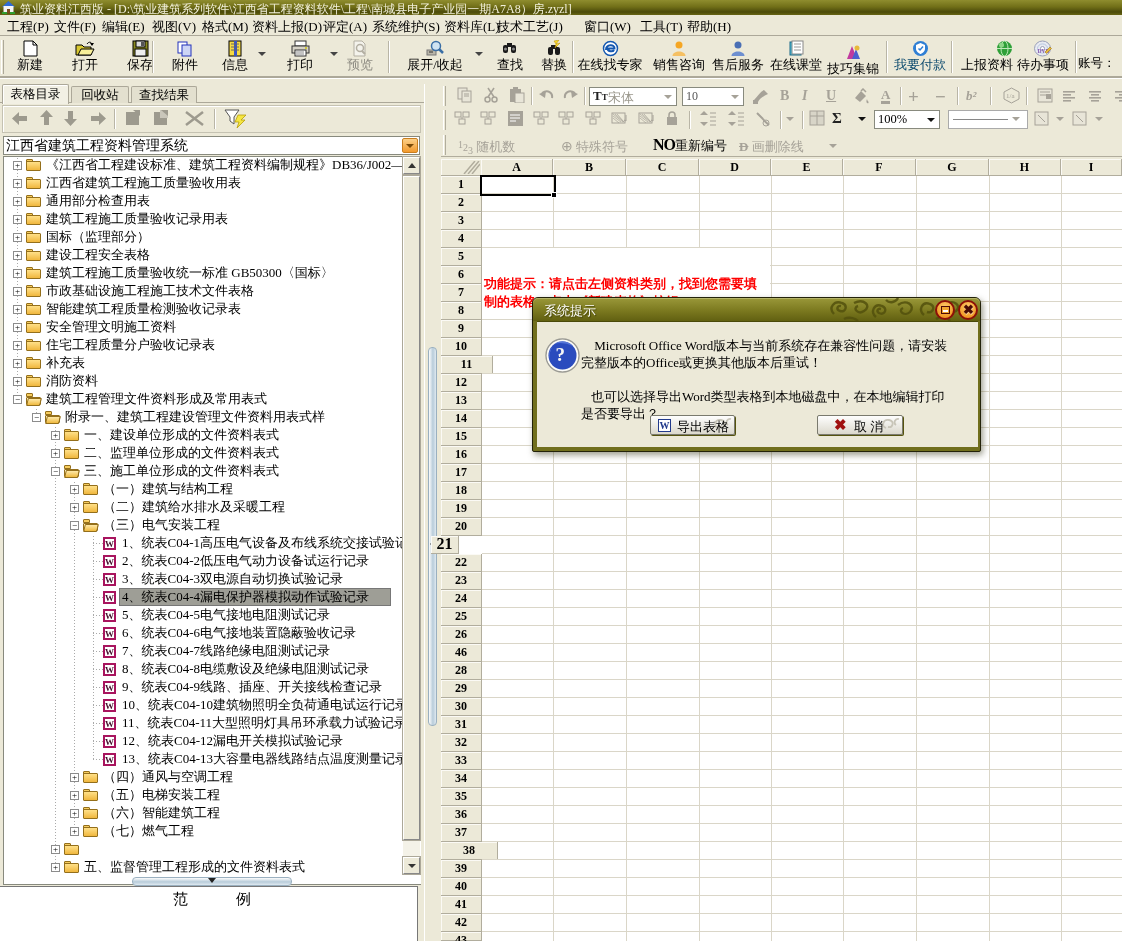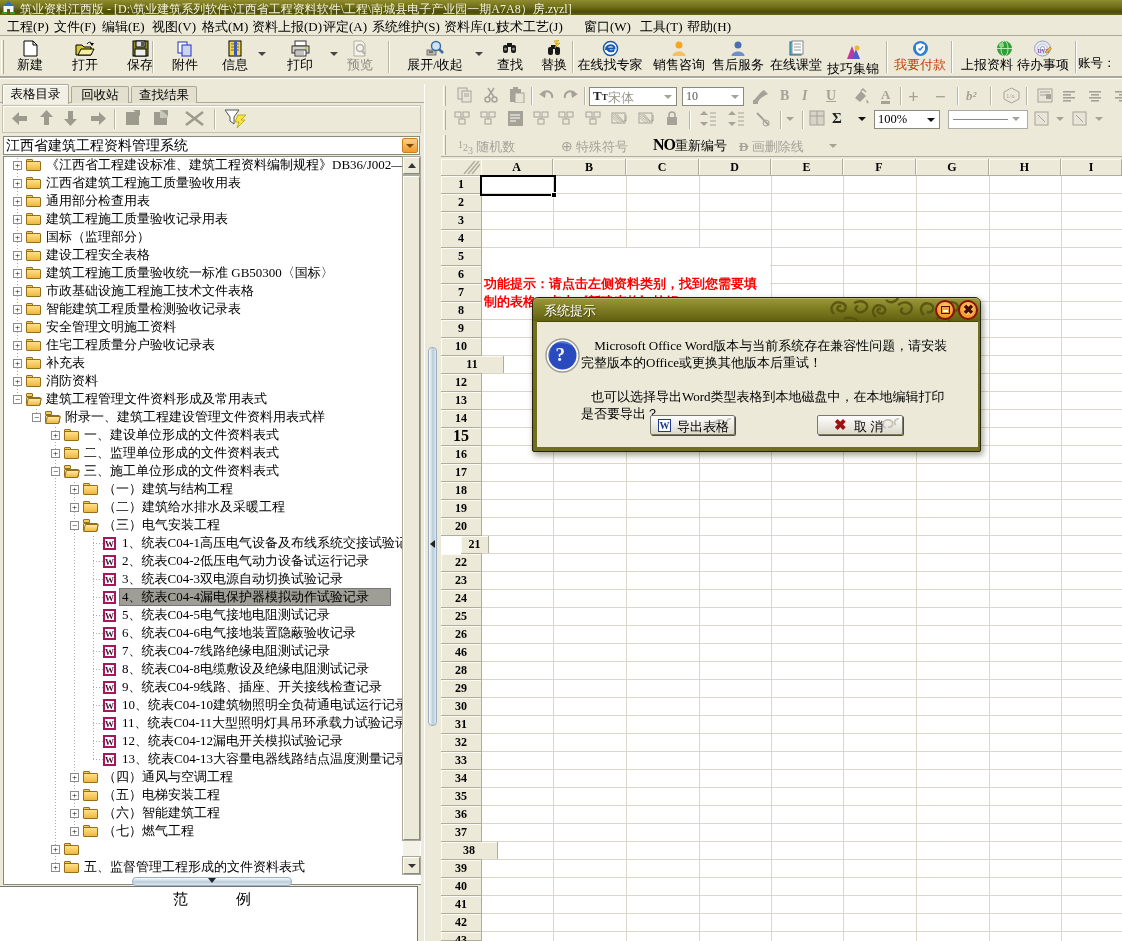--- a/index.html
+++ b/index.html
@@ -174,21 +174,21 @@
         <circle cx="13" cy="4" r="2.5" fill="#e8b83a"></circle>
       </svg></div>
     <div style="font-size:13px;color:#000;line-height:14px">技巧集锦</div>
   </div>
 <div class="a" style="left:892px;top:40px;width:56px;height:34px;text-align:center">
     <div style="height:18px"><svg width="17" height="17" viewBox="0 0 17 17">
         <circle cx="8.5" cy="8.5" r="7.5" fill="#2f7fd4"></circle>
         <path d="M8.5 3 L13 5 L13 9 C13 12 8.5 14 8.5 14 C8.5 14 4 12 4 9 L4 5 Z" fill="#fff"></path>
         <path d="M6.5 8.5 L8 10 L11 6.5" fill="none" stroke="#2f7fd4" stroke-width="1.5"></path>
       </svg></div>
-    <div style="font-size:13px;color:#c2410c;line-height:14px">我要付款</div>
+    <div style="font-size:13px;color:#0c4a6e;line-height:14px">我要付款</div>
   </div>
 <div class="a" style="left:957px;top:40px;width:56px;height:34px;text-align:right">
     <div style="height:18px"><svg width="17" height="17" viewBox="0 0 17 17">
         <circle cx="8.5" cy="8.5" r="7.5" fill="#2fa038"></circle>
         <ellipse cx="8.5" cy="8.5" rx="3.5" ry="7.5" fill="none" stroke="#bfe8b8"></ellipse>
         <line x1="1" y1="8.5" x2="16" y2="8.5" stroke="#bfe8b8"></line>
         <circle cx="5.5" cy="5" r="2.5" fill="#8fd688"></circle>
       </svg></div>
     <div style="font-size:13px;color:#000;line-height:14px">上报资料</div>
   </div>
@@ -686,31 +686,31 @@
 <div class="hdr" style="left:441px;top:176px;width:41px;height:18px;font-size:12px;line-height:16px">1</div>
 <div class="hdr" style="left:441px;top:194px;width:41px;height:18px;font-size:12px;line-height:16px">2</div>
 <div class="hdr" style="left:441px;top:212px;width:41px;height:18px;font-size:12px;line-height:16px">3</div>
 <div class="hdr" style="left:441px;top:230px;width:41px;height:18px;font-size:12px;line-height:16px">4</div>
 <div class="hdr" style="left:441px;top:248px;width:41px;height:18px;font-size:12px;line-height:16px">5</div>
 <div class="hdr" style="left:441px;top:266px;width:41px;height:18px;font-size:12px;line-height:16px">6</div>
 <div class="hdr" style="left:441px;top:284px;width:41px;height:18px;font-size:12px;line-height:16px">7</div>
 <div class="hdr" style="left:441px;top:302px;width:41px;height:18px;font-size:12px;line-height:16px">8</div>
 <div class="hdr" style="left:441px;top:320px;width:41px;height:18px;font-size:12px;line-height:16px">9</div>
 <div class="hdr" style="left:441px;top:338px;width:41px;height:18px;font-size:12px;line-height:16px">10</div>
-<div class="hdr" style="left:441px;top:356px;width:63px;height:18px;font-size:12px;line-height:16px">11</div>
+<div class="hdr" style="left:441px;top:356px;width:52px;height:18px;font-size:12px;line-height:16px">11</div>
 <div class="hdr" style="left:441px;top:374px;width:41px;height:18px;font-size:12px;line-height:16px">12</div>
 <div class="hdr" style="left:441px;top:392px;width:41px;height:18px;font-size:12px;line-height:16px">13</div>
 <div class="hdr" style="left:441px;top:410px;width:41px;height:18px;font-size:12px;line-height:16px">14</div>
-<div class="hdr" style="left:441px;top:428px;width:41px;height:18px;font-size:16px;line-height:16px">15</div>
+<div class="hdr" style="left:441px;top:428px;width:41px;height:18px;font-size:12px;line-height:16px">15</div>
 <div class="hdr" style="left:441px;top:446px;width:41px;height:18px;font-size:12px;line-height:16px">16</div>
 <div class="hdr" style="left:441px;top:464px;width:41px;height:18px;font-size:12px;line-height:16px">17</div>
 <div class="hdr" style="left:441px;top:482px;width:41px;height:18px;font-size:12px;line-height:16px">18</div>
 <div class="hdr" style="left:441px;top:500px;width:41px;height:18px;font-size:12px;line-height:16px">19</div>
 <div class="hdr" style="left:441px;top:518px;width:41px;height:18px;font-size:12px;line-height:16px">20</div>
-<div class="hdr" style="left:461px;top:536px;width:28px;height:18px;font-size:12px;line-height:16px">21</div>
+<div class="hdr" style="left:431px;top:536px;width:28px;height:18px;font-size:16px;line-height:16px">21</div>
 <div class="hdr" style="left:441px;top:554px;width:41px;height:18px;font-size:12px;line-height:16px">22</div>
 <div class="hdr" style="left:441px;top:572px;width:41px;height:18px;font-size:12px;line-height:16px">23</div>
 <div class="hdr" style="left:441px;top:590px;width:41px;height:18px;font-size:12px;line-height:16px">24</div>
 <div class="hdr" style="left:441px;top:608px;width:41px;height:18px;font-size:12px;line-height:16px">25</div>
 <div class="hdr" style="left:441px;top:626px;width:41px;height:18px;font-size:12px;line-height:16px">26</div>
 <div class="hdr" style="left:441px;top:644px;width:41px;height:18px;font-size:12px;line-height:16px">46</div>
 <div class="hdr" style="left:441px;top:662px;width:41px;height:18px;font-size:12px;line-height:16px">28</div>
 <div class="hdr" style="left:441px;top:680px;width:41px;height:18px;font-size:12px;line-height:16px">29</div>
 <div class="hdr" style="left:441px;top:698px;width:41px;height:18px;font-size:12px;line-height:16px">30</div>
 <div class="hdr" style="left:441px;top:716px;width:41px;height:18px;font-size:12px;line-height:16px">31</div>

